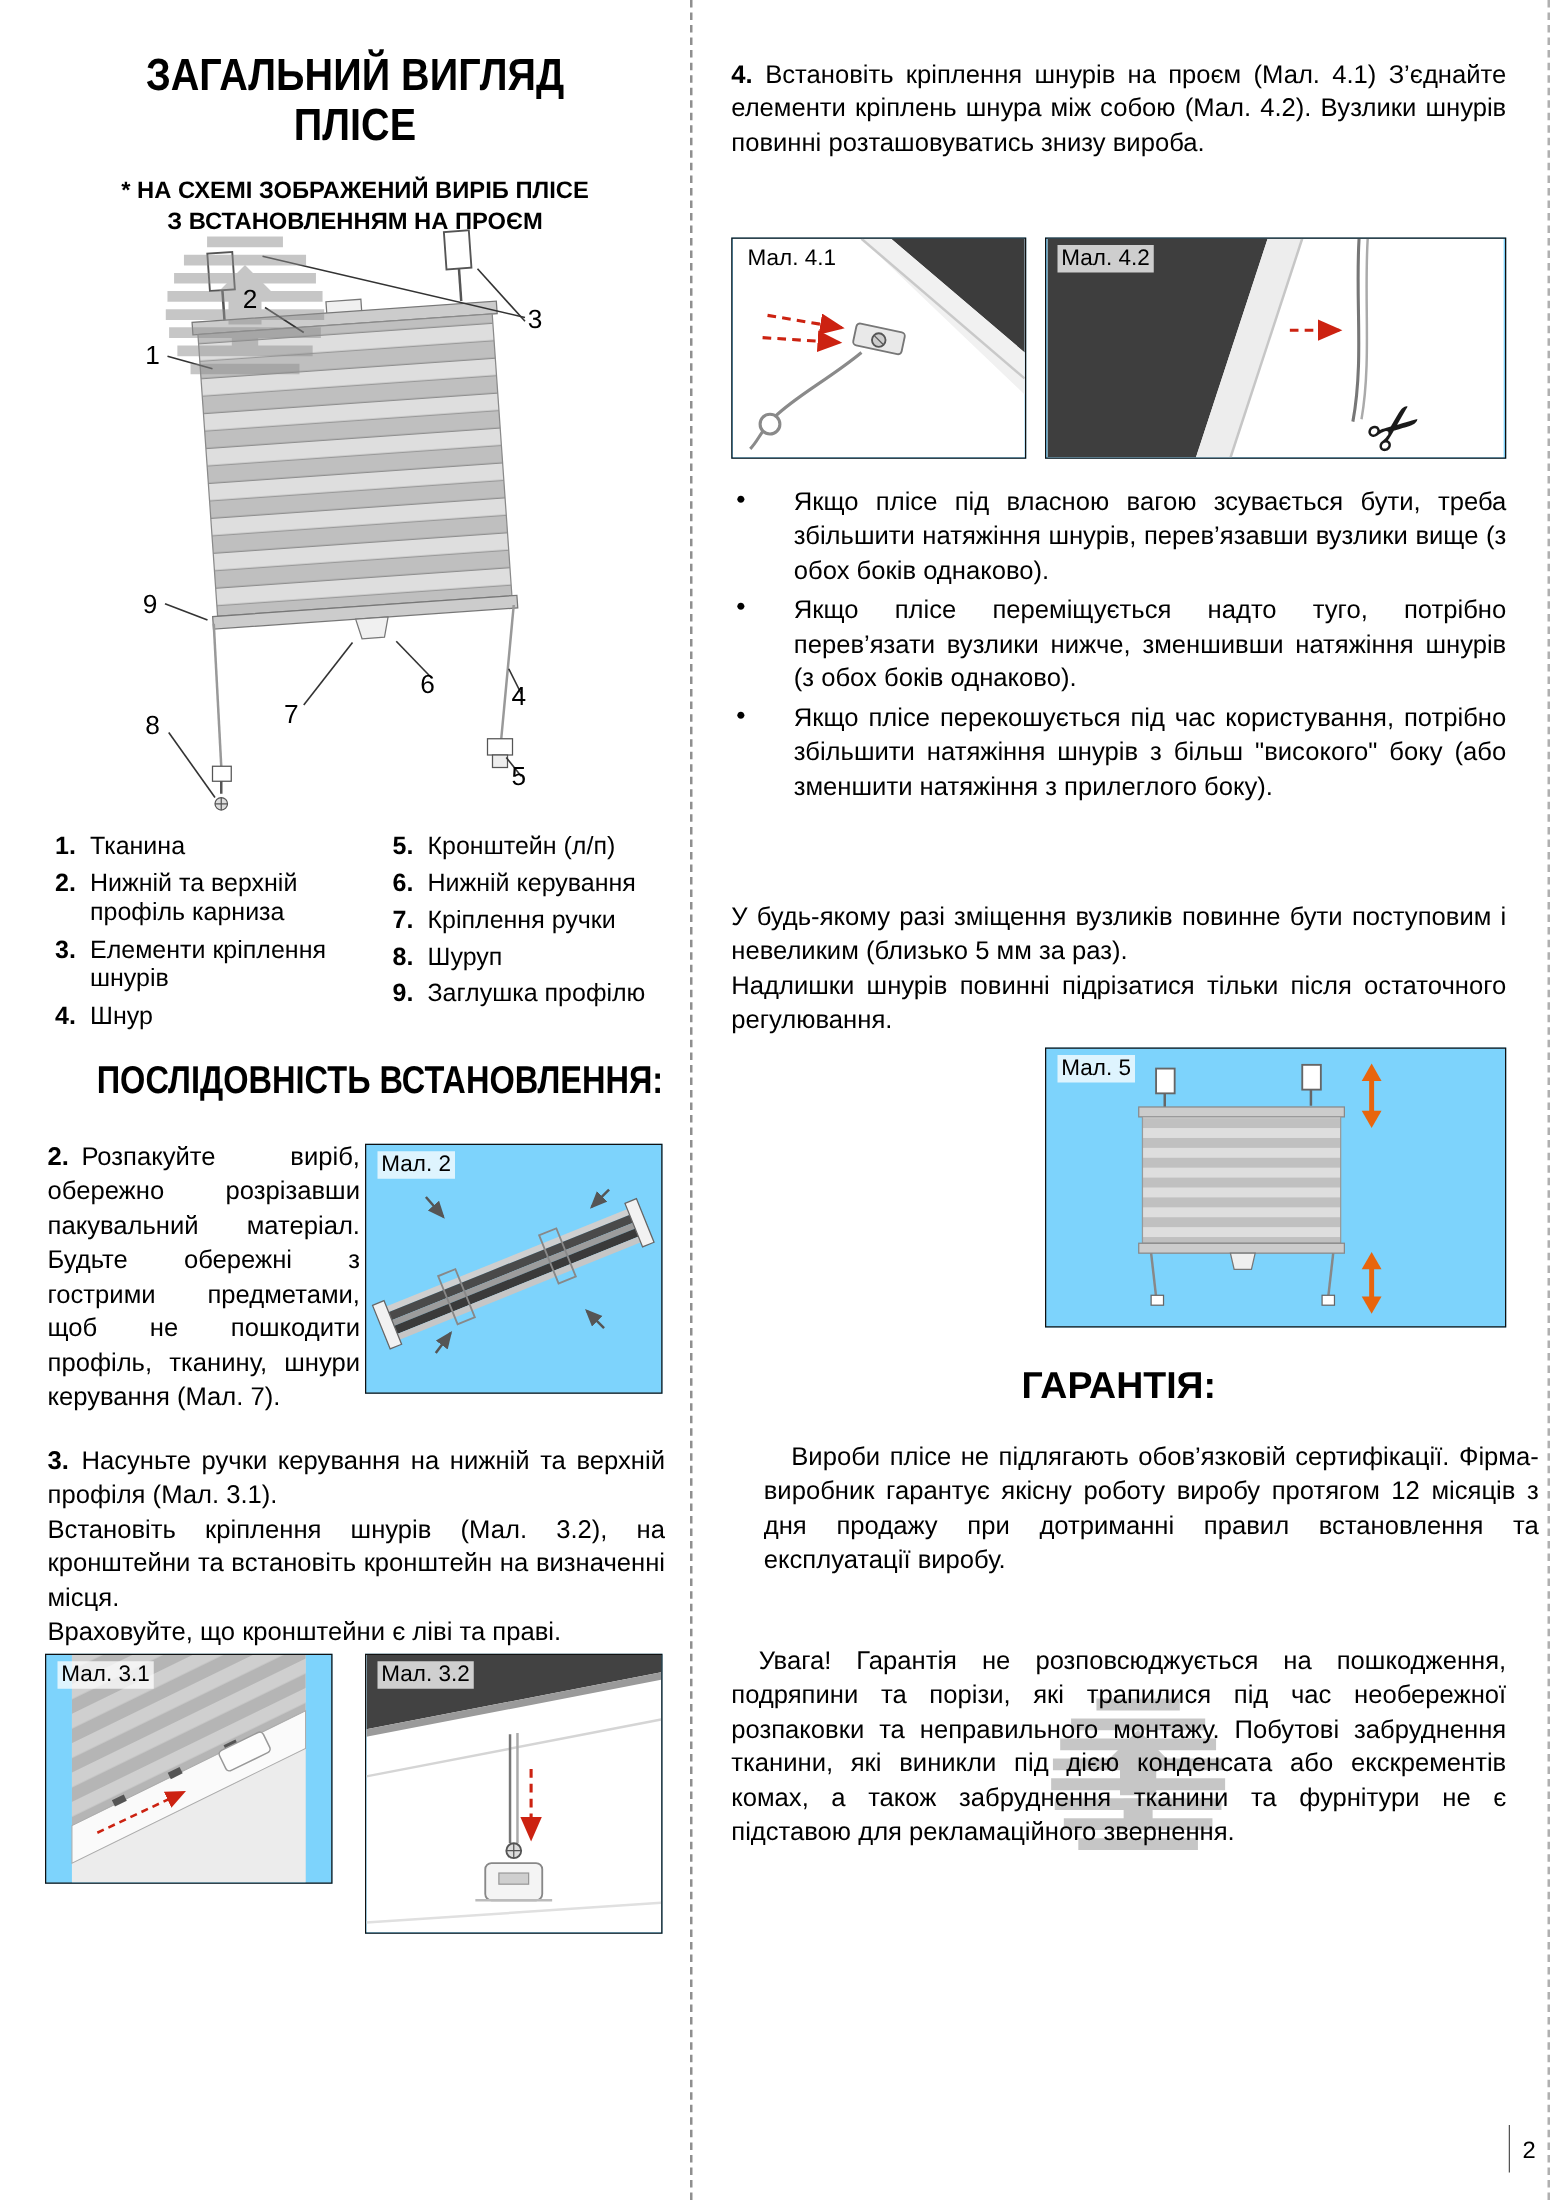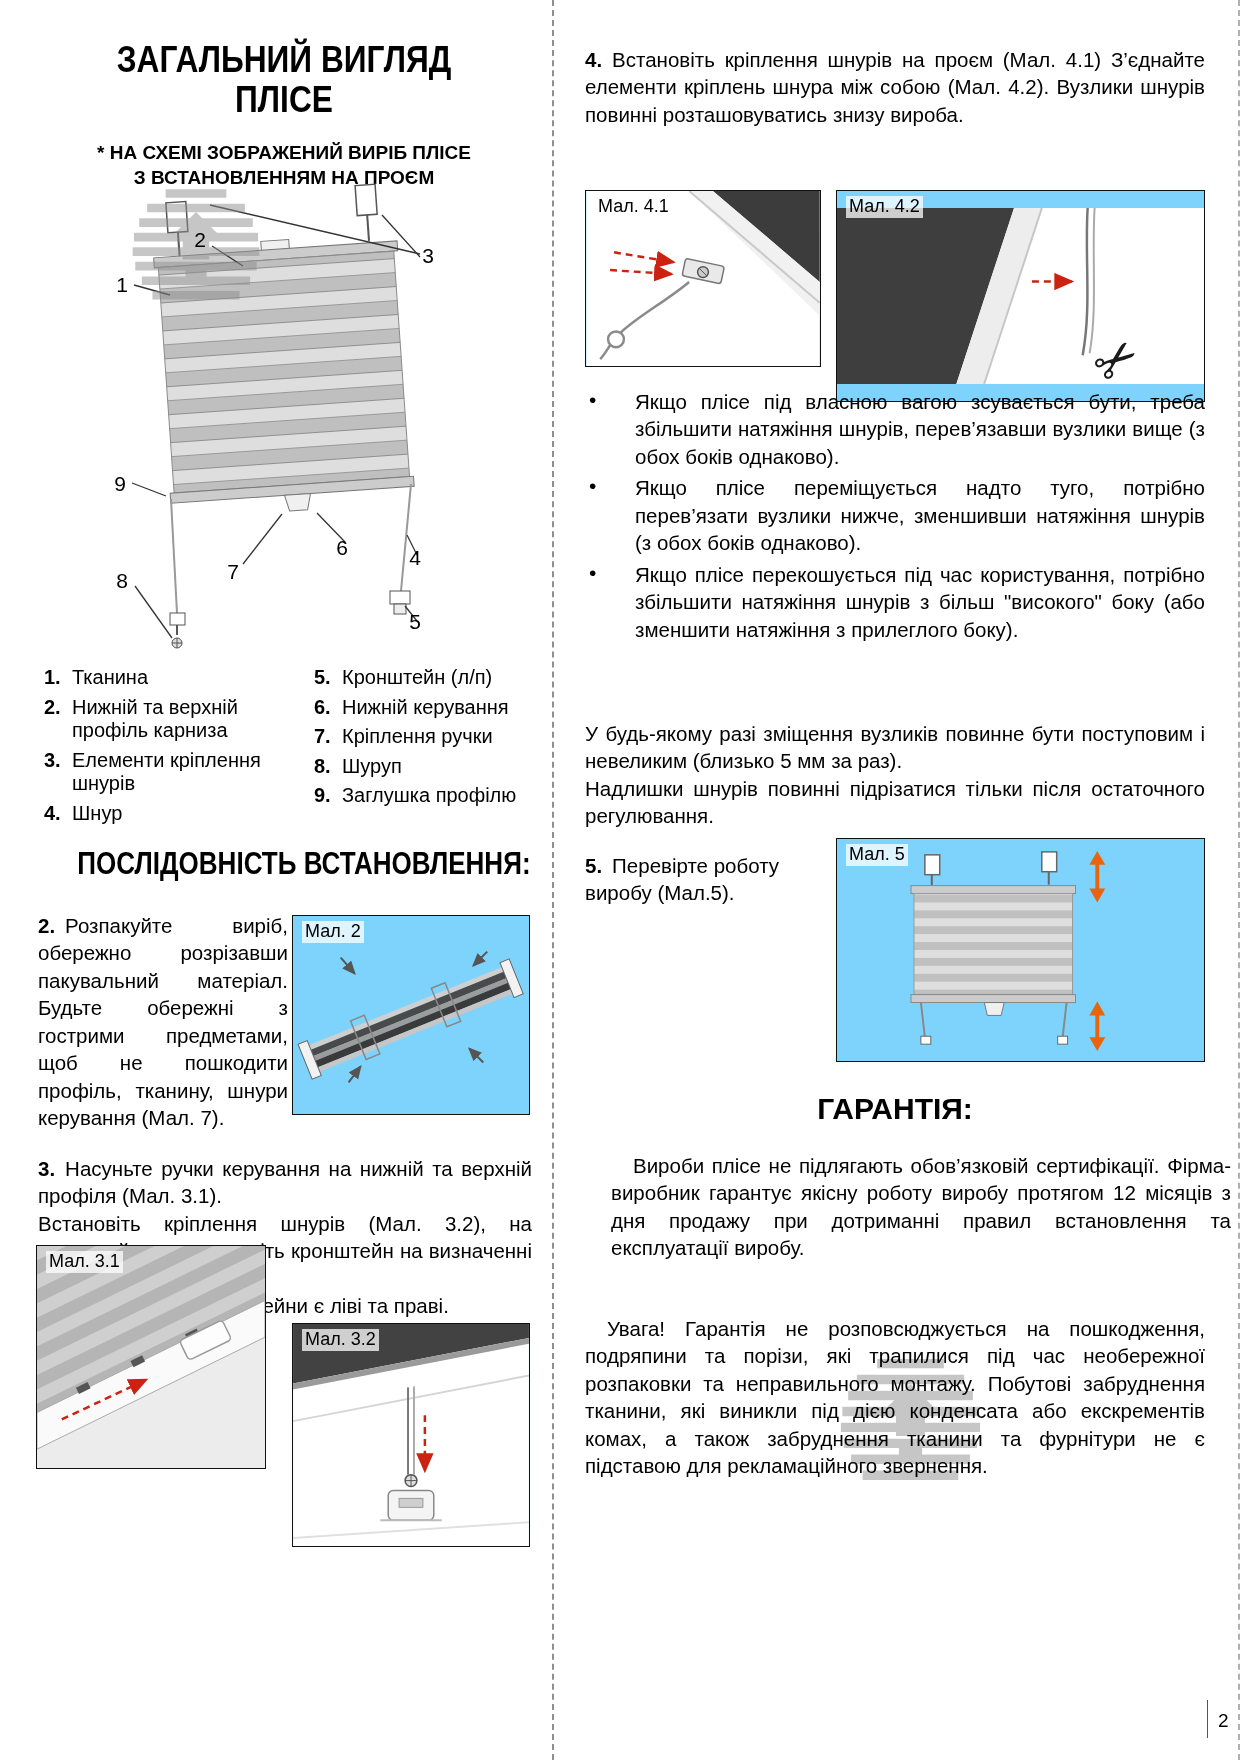--- a/index.html
+++ b/index.html
@@ -197,21 +197,21 @@
       <line x1="192" y1="148" x2="178" y2="134" stroke="#555" stroke-width="2" marker-end="url(#ah2)"></line>
     </svg>
   </div>
 
   <div class="abs body-text justify" style="left:38px;top:1155px;width:494px">
     <div><span class="num">3.</span><span>Насуньте ручки керування на нижній та верхній профіля (Мал. 3.1).</span></div>
     <div>Встановіть кріплення шнурів (Мал. 3.2), на кронштейни та встановіть кронштейн на визначенні місця.</div>
     <div>Враховуйте, що кронштейни є ліві та праві.</div>
   </div>
 
-  <div class="fig" style="left:36px;top:1245px;width:230px;height:224px">
+  <div class="fig" style="left:36px;top:1323px;width:230px;height:184px">
     <span class="fig-label">Мал. 3.1</span>
     <svg viewBox="0 0 230 224">
       <defs>
         <pattern id="pl31" width="26" height="26" patternUnits="userSpaceOnUse" patternTransform="rotate(-26)">
           <rect width="26" height="13" fill="#cfcfcf"></rect>
             <rect y="13" width="26" height="13" fill="#b5b5b5"></rect>
         </pattern>
         <marker id="ra31" markerWidth="9" markerHeight="9" refX="7" refY="3.5" orient="auto">
             <path d="M0,0 L8,3.5 L0,7 Z" fill="#cc2211"></path>
           </marker>
@@ -277,21 +277,21 @@
       <circle cx="118" cy="82" r="5.5" fill="#ccc" stroke="#555" stroke-width="1.5"></circle>
       <line x1="114" y1="78" x2="122" y2="86" stroke="#555"></line>
       <path d="M104,92 C80,112 50,128 34,144" fill="none" stroke="#8a8a8a" stroke-width="2.5"></path>
       <circle cx="30" cy="150" r="8" fill="none" stroke="#8a8a8a" stroke-width="2.5"></circle>
       <path d="M24,156 C20,162 18,166 14,170" fill="none" stroke="#8a8a8a" stroke-width="2.5"></path>
       <line x1="28" y1="62" x2="88" y2="72" stroke="#cc2211" stroke-width="2.5" stroke-dasharray="7 5" marker-end="url(#ra41)"></line>
       <line x1="24" y1="80" x2="86" y2="84" stroke="#cc2211" stroke-width="2.5" stroke-dasharray="7 5" marker-end="url(#ra41)"></line>
     </svg>
   </div>
 
-  <div class="fig" style="left:836px;top:190px;width:369px;height:212px">
+  <div class="fig" style="left:836px;top:190px;width:369px;height:177px">
     <span class="fig-label">Мал. 4.2</span>
     <svg viewBox="0 0 369 177">
       <defs>
           <marker id="ra42" markerWidth="9" markerHeight="9" refX="7" refY="3.5" orient="auto">
             <path d="M0,0 L8,3.5 L0,7 Z" fill="#cc2211"></path>
           </marker>
         </defs>
       <rect width="369" height="177" fill="#fff"></rect>
       <polygon points="0,0 178,0 120,177 0,177" fill="#3e3e3e"></polygon>
       <polygon points="178,0 206,0 148,177 120,177" fill="#ededed"></polygon>
@@ -316,23 +316,20 @@
       <span class="bdot">•</span>
       <span class="btext body-text justify">Якщо плісе перекошується під час користування, потрібно збільшити натяжіння шнурів з більш "високого" боку (або зменшити натяжіння з прилеглого боку).</span>
     </div>
   </div>
 
   <div class="abs body-text justify" style="left:585px;top:720px;width:620px">
     <div>У будь-якому разі зміщення вузликів повинне бути поступовим і невеликим (близько 5 мм за раз).</div>
     <div>Надлишки шнурів повинні підрізатися тільки після остаточного регулювання.</div>
   </div>
 
-  <div class="abs body-text" style="left:585px;top:852px;width:235px">
-    <span class="num">5.</span><span>Перевірте роботу виробу (Мал.5).</span>
-  </div>
 
   <div class="fig" style="left:836px;top:838px;width:369px;height:224px">
     <span class="fig-label">Мал. 5</span>
     <svg viewBox="0 0 369 224">
       <defs>
         <pattern id="pl5" width="12" height="16" patternUnits="userSpaceOnUse">
           <rect width="12" height="8" fill="#dedede"></rect>
             <rect y="8" width="12" height="8" fill="#c0c0c0"></rect>
         </pattern>
       </defs>

